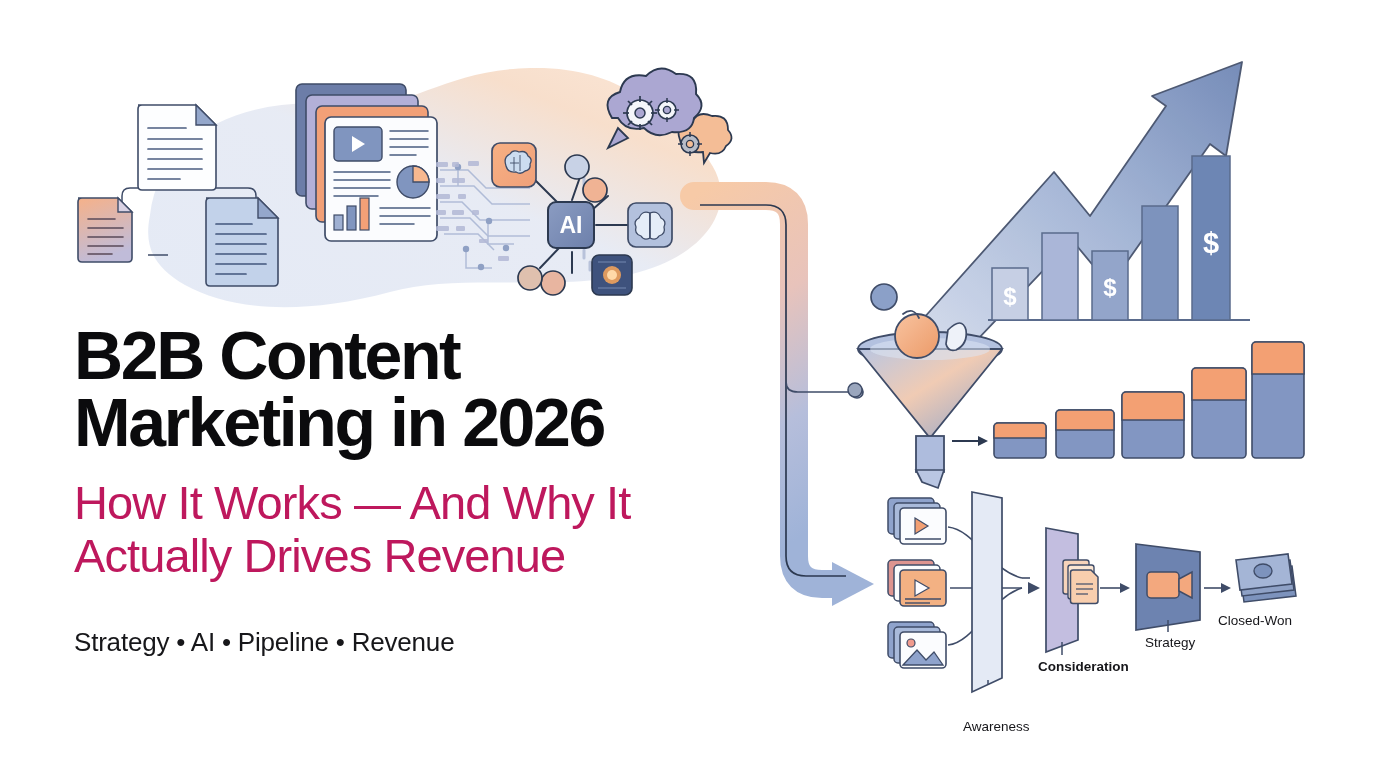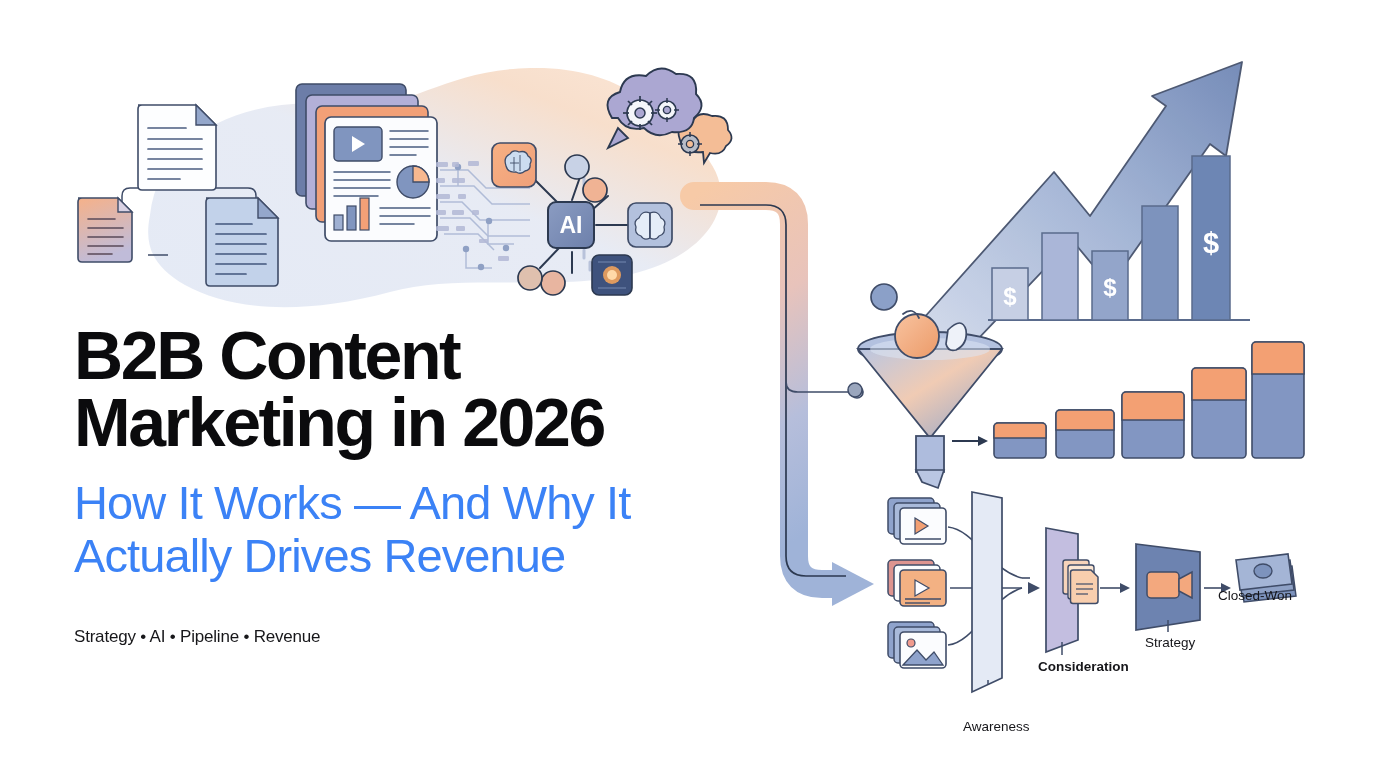--- a/index.html
+++ b/index.html
@@ -29,43 +29,43 @@
     letter-spacing:-2.4px;
     color:#0b0b0d;
     white-space:pre-line;
   }
   #subhead {
     margin-top:22px;
     font-size:47px;
     font-weight:400;
     line-height:1.12;
     letter-spacing:-0.9px;
-    color:#3b82f6;
+    color:#be185d;
     white-space:pre-line;
   }
   #kicker {
     margin-top:44px;
-    font-size:17px;
+    font-size:26px;
     font-weight:400;
     letter-spacing:-0.2px;
     color:#17171a;
   }
 
   
   .stage-label {
     position:absolute;
     font-size:13.5px;
     color:#16161a;
     white-space:nowrap;
     font-family:"Liberation Sans", sans-serif;
   }
   #label-awareness     { left:963px; top:686px;margin-top:33px; }
   #label-consideration { left:1038px; top:659px;font-weight:bold; }
   #label-decision      { left:1145px; top:635px; }
-  #label-closedwon     { left:1218px; top:588px; }
+  #label-closedwon     { left:1218px; top:613px; }
 </style>
 </head>
 <body>
 
 <div id="stage">
 
   <svg class="layer" viewBox="0 0 1376 768">
     <defs>
       <linearGradient id="blobGrad" x1="0" y1="1" x2="1" y2="0">
         <stop offset="0%" stop-color="#e3e9f5"></stop>

